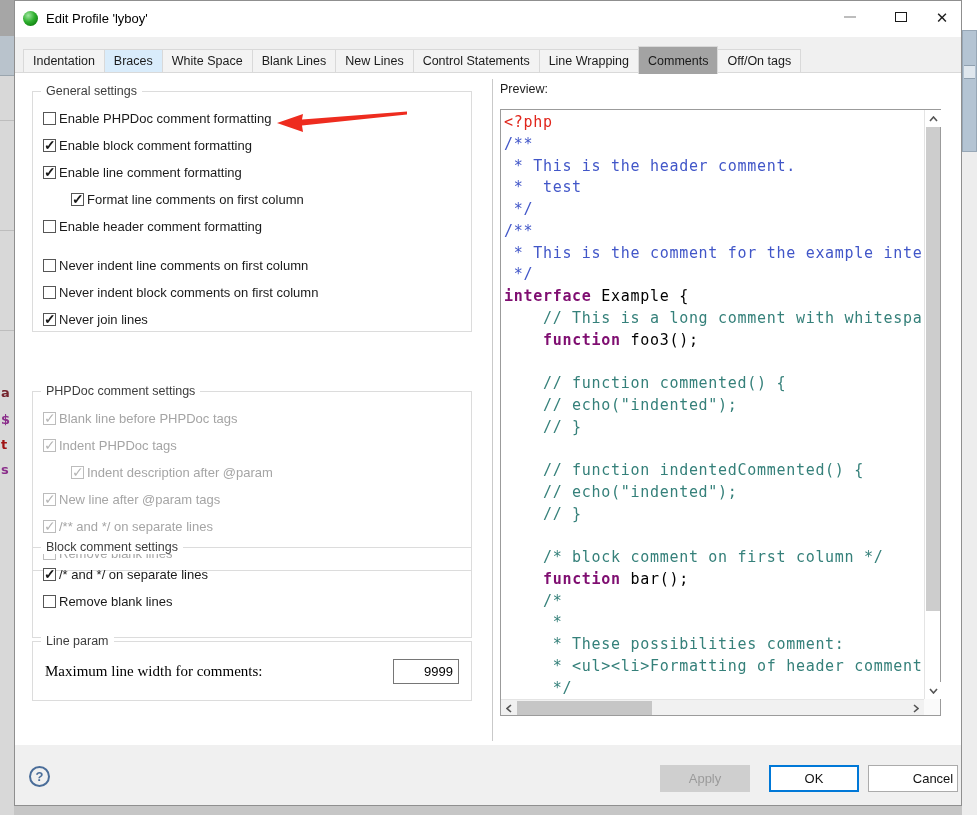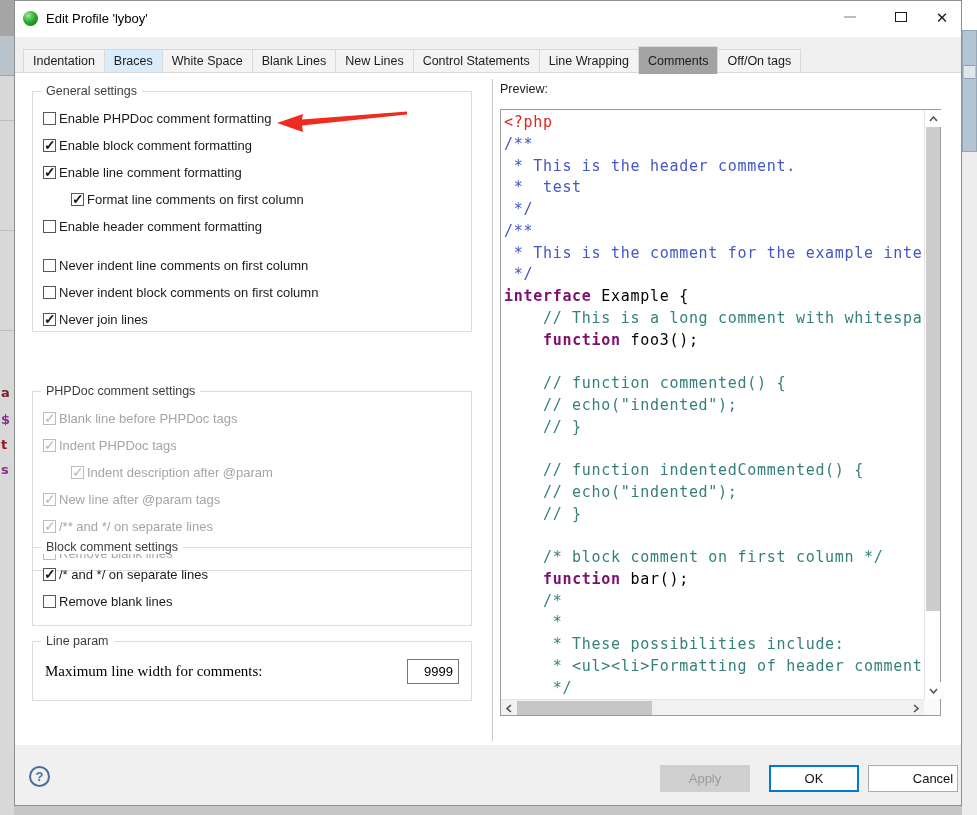--- a/index.html
+++ b/index.html
@@ -51,33 +51,33 @@
     position:absolute; left:0; top:71px; width:946px; height:674px;
     background:#ffffff; border-top:1px solid #d9d9d9;
   }
   .divider { position:absolute; left:477px; top:6px; width:1px; height:662px; background:#c9c9c9; }
 
   
   .settings-panel { position:absolute; left:0; top:0; width:477px; height:100%; }
   .group { position:absolute; left:17px; width:440px; border:1px solid #dcdcdc; padding-top:13px; }
   .group:nth-of-type(1) { top:18px;  height:241px; }
   .group:nth-of-type(2) { top:278px; height:180px;margin-top:40px; }
-  .group:nth-of-type(3) { top:474px; height:79px; }
+  .group:nth-of-type(3) { top:474px; height:91px; }
   .group:nth-of-type(4) { top:568px; height:60px; }
   .group-title { position:absolute; top:-8px; left:8px; background:#fff; padding:0 5px; font-size:12.5px; color:#3d3d3d; }
   .row { display:flex; align-items:center; height:27px; padding-left:10px; gap:3px; font-size:13px; color:#1b1b1b; }
   .row.indent { padding-left:38px; }
   .row.gap { margin-top:12px; }
   .checkbox { width:13px; height:13px; border:1px solid #565656; background:#fff; position:relative; flex:none; }
   .checkbox.checked::after { content:"✓"; position:absolute; left:0; top:-2px; font-size:14px; line-height:14px; font-weight:bold; color:#1a1a1a; }
   .row.disabled { color:#a5a5a5; }
   .row.disabled .checkbox { border-color:#bcbcbc; }
   .row.disabled .checkbox.checked::after { color:#b5b5b5; font-weight:normal; }
   .lw-row { display:flex; align-items:center; justify-content:space-between; padding:4px 12px 0 12px; }
-  .lw-input { width:52px; height:25px; border:1px solid #767676; background:#fff; text-align:right; padding:0 5px; font:13px "Liberation Sans", sans-serif; }
+  .lw-input { width:66px; height:25px; border:1px solid #767676; background:#fff; text-align:right; padding:0 5px; font:13px "Liberation Sans", sans-serif; }
 
   
   .anno-svg { position:absolute; left:0; top:0; width:946px; height:674px; pointer-events:none; z-index:5; }
 
   
   .preview-label { position:absolute; left:485px; top:9px; font-size:12.5px; color:#1b1b1b; }
   .preview-box { position:absolute; left:485px; top:36px; width:441px; height:607px; background:#fff; border:1px solid #9b9b9b; }
   .preview-code {
     position:absolute; left:0; top:2px; right:17px; bottom:17px; overflow:hidden;
     padding-left:3px;
@@ -277,21 +277,21 @@
             <div class="code-line"><span class="tok-com">    // }</span></div>
             <div class="code-line"></div>
             <div class="code-line"><span class="tok-com">    // function indentedCommented() {</span></div>
             <div class="code-line"><span class="tok-com">    // echo("indented");</span></div>
             <div class="code-line"><span class="tok-com">    // }</span></div>
             <div class="code-line"></div>
             <div class="code-line"><span class="tok-com">    /* block comment on first column */</span></div>
             <div class="code-line"><span class="tok-plain">    </span><span class="tok-kw">function</span><span class="tok-plain"> bar();</span></div>
             <div class="code-line"><span class="tok-com">    /*</span></div>
             <div class="code-line"><span class="tok-com">     *</span></div>
-            <div class="code-line"><span class="tok-com">     * These possibilities include:</span></div>
+            <div class="code-line"><span class="tok-com">     * These possibilities comment:</span></div>
             <div class="code-line"><span class="tok-com">     * &lt;ul&gt;&lt;li&gt;Formatting of header comments.</span></div>
             <div class="code-line"><span class="tok-com">     */</span></div>
           </div>
 
         <div class="vscroll">
           <div class="vs-btn vs-up">
             <svg width="9" height="6">
                 <polyline class="arrow-ico" points="1,5 4.5,1 8,5"></polyline>
               </svg>
           </div>

